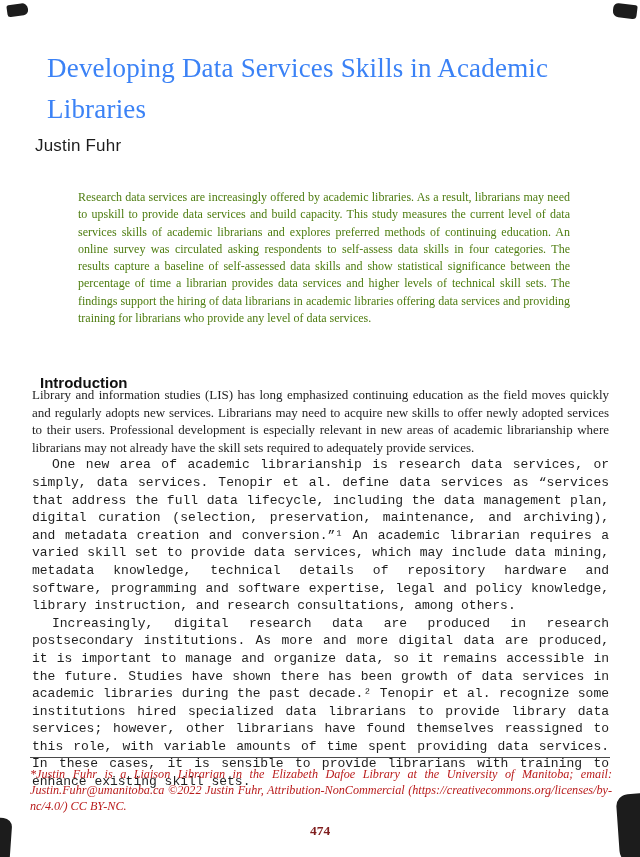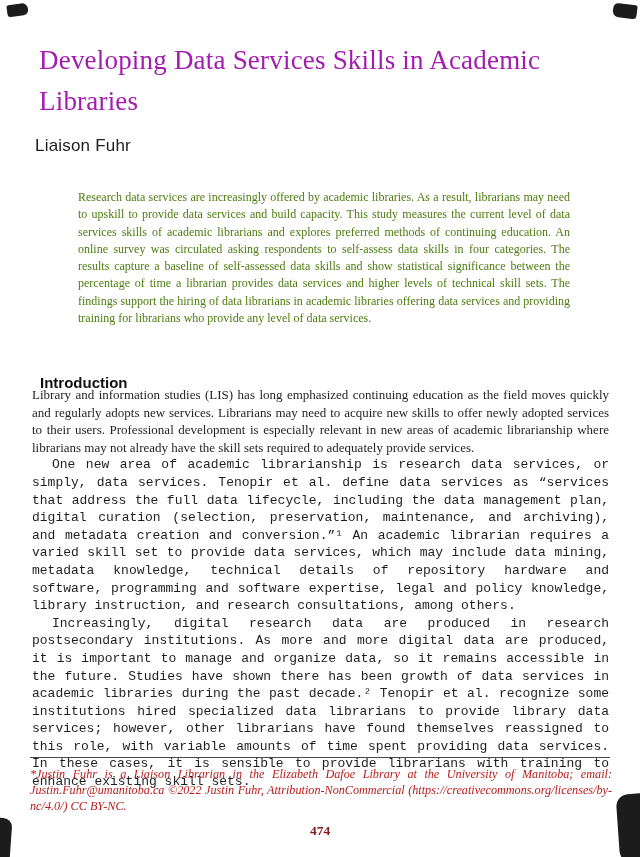--- a/index.html
+++ b/index.html
@@ -18,27 +18,27 @@
   .corner { position: absolute; background: #1c1c1c; }
   .corner-tl { left: 7px;  top: 4px;    width: 21px; height: 12px; border-radius: 2px 6px 5px 3px; transform: rotate(-8deg); }
   .corner-tr { right: 3px; top: 4px;    width: 24px; height: 14px; border-radius: 5px 2px 4px 6px; transform: rotate(7deg); }
   .corner-bl { left: -4px; bottom: -5px; width: 15px; height: 44px; border-radius: 3px 9px 6px 2px; transform: rotate(4deg); }
   .corner-br { right: -5px; bottom: -7px; width: 27px; height: 70px; border-radius: 12px 3px 2px 14px; transform: rotate(-4deg); }
 
   .title {
     position: absolute;
     left: 35px; top: 36px;
     width: 565px;
-    margin: 4px;
+    margin: 12px;
     font-family: "Liberation Serif", serif;
     font-size: 27px;
     font-weight: normal;
     line-height: 41px;
     letter-spacing: 0.2px;
-    color: #a21caf;
+    color: #3b82f6;
   }
 
   .author {
     position: absolute;
     left: 35px; top: 136px;
     font-family: "Liberation Sans", sans-serif;
     font-size: 17px;
     font-weight: normal;
     letter-spacing: 0.2px;
     color: #1d1d1d;
@@ -115,21 +115,21 @@
 
 <div class="page">
 
   <div class="corner corner-tl"></div>
   <div class="corner corner-tr"></div>
   <div class="corner corner-bl"></div>
   <div class="corner corner-br"></div>
 
   <h1 class="title">Developing Data Services Skills in Academic Libraries</h1>
 
-  <div class="author">Liaison Fuhr</div>
+  <div class="author">Justin Fuhr</div>
 
   <div class="abstract">Research data services are increasingly offered by academic libraries. As a result, librarians may need to upskill to provide data services and build capacity. This study measures the current level of data services skills of academic librarians and explores preferred methods of continuing education. An online survey was circulated asking respondents to self-assess data skills in four categories. The results capture a baseline of self-assessed data skills and show statistical significance between the percentage of time a librarian provides data services and higher levels of technical skill sets. The findings support the hiring of data librarians in academic libraries offering data services and providing training for librarians who provide any level of data services.</div>
 
   <h2 class="section-heading">Introduction</h2>
 
   <div class="body-text">
     <p>Library and information studies (LIS) has long emphasized continuing education as the field moves quickly and regularly adopts new services. Librarians may need to acquire new skills to offer newly adopted services to their users. Professional development is especially relevant in new areas of academic librarianship where librarians may not already have the skill sets required to adequately provide services.</p>
     <p class="indent">One new area of academic librarianship is research data services, or simply, data services. Tenopir et al. define data services as “services that address the full data lifecycle, including the data management plan, digital curation (selection, preservation, maintenance, and archiving), and metadata creation and conversion.”¹ An academic librarian requires a varied skill set to provide data services, which may include data mining, metadata knowledge, technical details of repository hardware and software, programming and software expertise, legal and policy knowledge, library instruction, and research consultations, among others.</p>
     <p class="indent">Increasingly, digital research data are produced in research postsecondary institutions. As more and more digital data are produced, it is important to manage and organize data, so it remains accessible in the future. Studies have shown there has been growth of data services in academic libraries during the past decade.² Tenopir et al. recognize some institutions hired specialized data librarians to provide library data services; however, other librarians have found themselves reassigned to this role, with variable amounts of time spent providing data services. In these cases, it is sensible to provide librarians with training to enhance existing skill sets.</p>
   </div>

